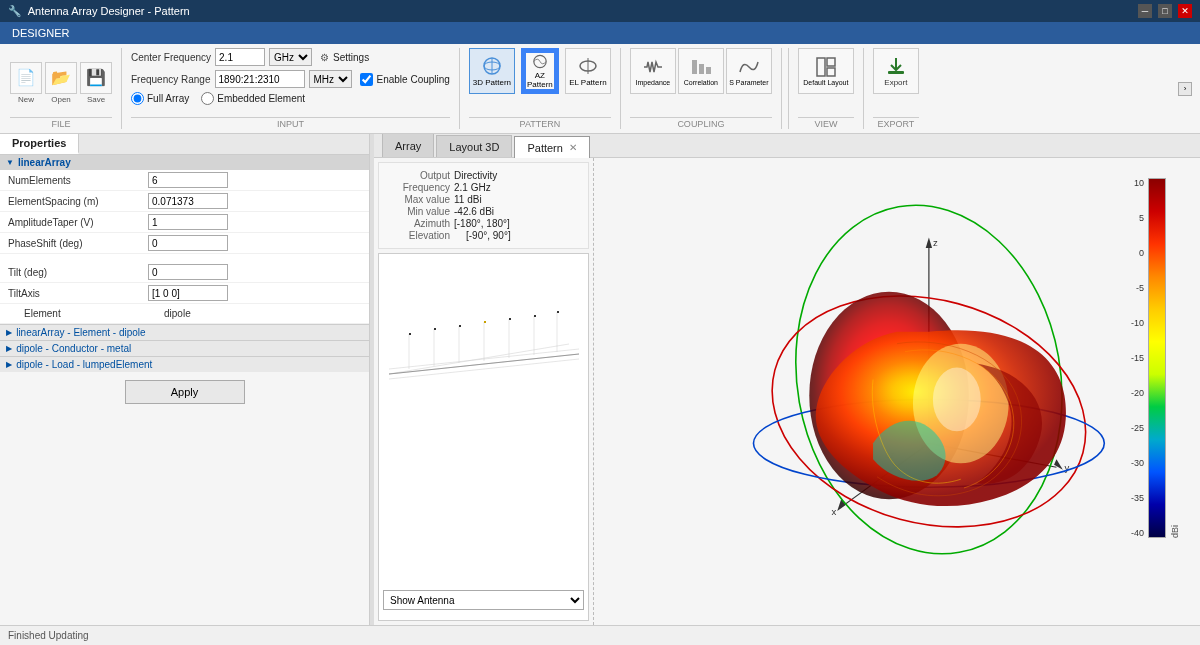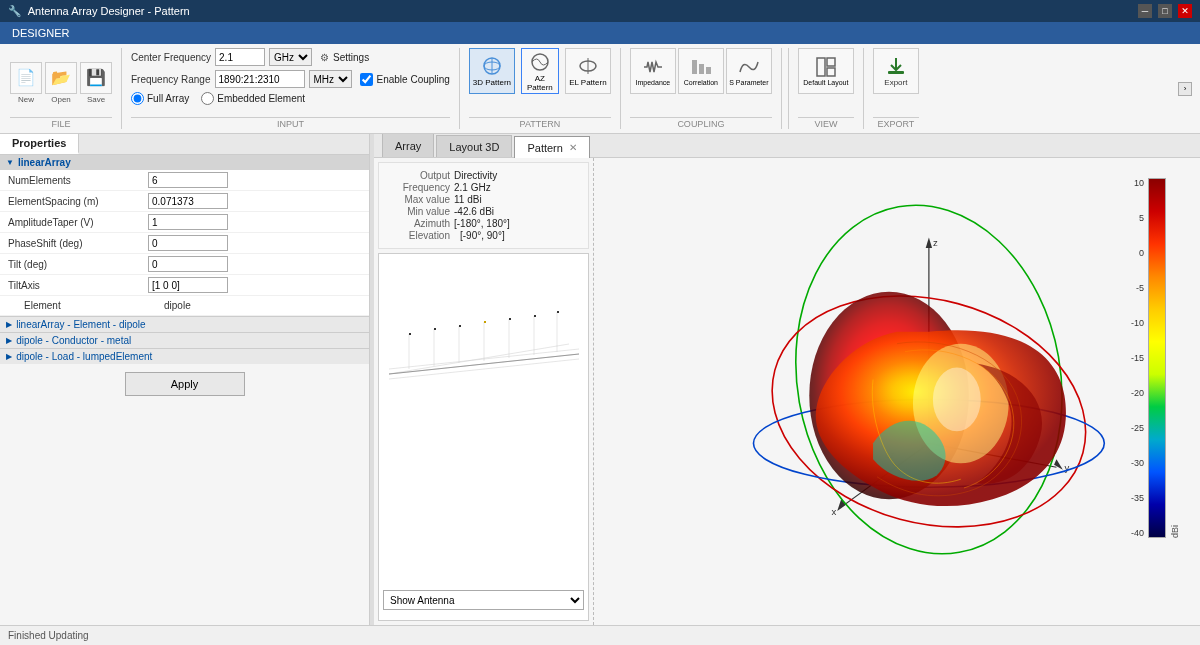--- a/index.html
+++ b/index.html
@@ -101,21 +101,21 @@
           <svg viewBox="0 0 22 22" width="22" height="22">
             <ellipse cx="11" cy="11" rx="8" ry="8" fill="none" stroke="#4a90d9" stroke-width="1.5"></ellipse>
             <ellipse cx="11" cy="11" rx="8" ry="4" fill="none" stroke="#4a90d9" stroke-width="1"></ellipse>
             <line x1="11" y1="3" x2="11" y2="19" stroke="#4a90d9" stroke-width="1"></line>
           </svg>
           <span style="font-size:8px;">3D Pattern</span>
         </button>
       </div>
 
       <div style="display:flex;flex-direction:column;align-items:center;width:46px;">
-        <button style="width:38px;height:46px;background:#f8f8f8;border:1px solid #3b82f6;cursor:pointer;display:flex;flex-direction:column;align-items:center;justify-content:center;gap:1px;">
+        <button style="width:38px;height:46px;background:#f8f8f8;border:5px solid #3b82f6;cursor:pointer;display:flex;flex-direction:column;align-items:center;justify-content:center;gap:1px;">
           <svg viewBox="0 0 22 22" width="22" height="22">
             <circle cx="11" cy="11" r="8" fill="none" stroke="#666" stroke-width="1.5"></circle>
             <path d="M3 11 Q8 5 11 11 Q14 17 19 11" fill="none" stroke="#666" stroke-width="1"></path>
           </svg>
           <span style="font-size:8px;">AZ Pattern</span>
         </button>
       </div>
 
       <div style="display:flex;flex-direction:column;align-items:center;width:46px;">
         <button style="width:46px;height:46px;background:#f8f8f8;border:1px solid #ccc;cursor:pointer;display:flex;flex-direction:column;align-items:center;justify-content:center;gap:1px;">
@@ -236,21 +236,21 @@
         <div style="display:flex; align-items:center; padding:2px 8px; min-height:20px; border-bottom:1px solid #f0f0f0;">
           <span style="width:140px;font-size:10px;color:#333;">AmplitudeTaper (V)</span>
           <input type="text" style="width: 80px; height: 16px; border: 1px solid rgb(170, 170, 170); font-size: 10px; padding: 0px 3px;" value="1">
         </div>
 
         <div style="display:flex; align-items:center; padding:2px 8px; min-height:20px; border-bottom:1px solid #f0f0f0;">
           <span style="width:140px;font-size:10px;color:#333;">PhaseShift (deg)</span>
           <input type="text" style="width: 80px; height: 16px; border: 1px solid rgb(170, 170, 170); font-size: 10px; padding: 0px 3px;" value="0">
         </div>
 
-        <div style="display:flex; align-items:center; padding:2px 8px; min-height:20px; border-bottom:1px solid #f0f0f0;">
+        <div style="display:flex; align-items:center; padding:2px 8px; min-height:20px; border-bottom:1px solid #f0f0f0;margin-top:8px;">
           <span style="width:140px;font-size:10px;color:#333;">Tilt (deg)</span>
           <input type="text" style="width: 80px; height: 16px; border: 1px solid rgb(170, 170, 170); font-size: 10px; padding: 0px 3px;" value="0">
         </div>
 
         <div style="display:flex; align-items:center; padding:2px 8px; min-height:20px; border-bottom:1px solid #f0f0f0;">
           <span style="width:140px;font-size:10px;color:#333;">TiltAxis</span>
           <input type="text" style="width: 80px; height: 16px; border: 1px solid rgb(170, 170, 170); font-size: 10px; padding: 0px 3px;" value="[1 0 0]">
         </div>
 
         <div style="display:flex; align-items:center; padding:2px 24px; min-height:20px; border-bottom:1px solid #f0f0f0;">
@@ -311,21 +311,21 @@
             <span style="color:#222;font-size:10px;">11 dBi</span>
           </div>
           <div style="display:flex; gap:4px; margin:1px 0;">
             <span style="color:#666;width:65px;text-align:right;font-size:10px;">Min value</span>
             <span style="color:#222;font-size:10px;">-42.6 dBi</span>
           </div>
           <div style="display:flex; gap:4px; margin:1px 0;">
             <span style="color:#666;width:65px;text-align:right;font-size:10px;">Azimuth</span>
             <span style="color:#222;font-size:10px;">[-180°, 180°]</span>
           </div>
-          <div style="display:flex; gap:10px; margin:1px 0;">
+          <div style="display:flex; gap:16px; margin:1px 0;">
             <span style="color:#666;width:65px;text-align:right;font-size:10px;">Elevation</span>
             <span style="color:#222;font-size:10px;">[-90°, 90°]</span>
           </div>
         </div>
 
         <div style="flex:1; background:#fff; border:1px solid #ccc; position:relative; min-height:140px; overflow:hidden;">
 
           <svg viewBox="0 0 210 140" width="210" height="140" style="position:absolute;top:0;left:0;">
 
             <g stroke="#ccc" stroke-width="0.5" fill="none">

